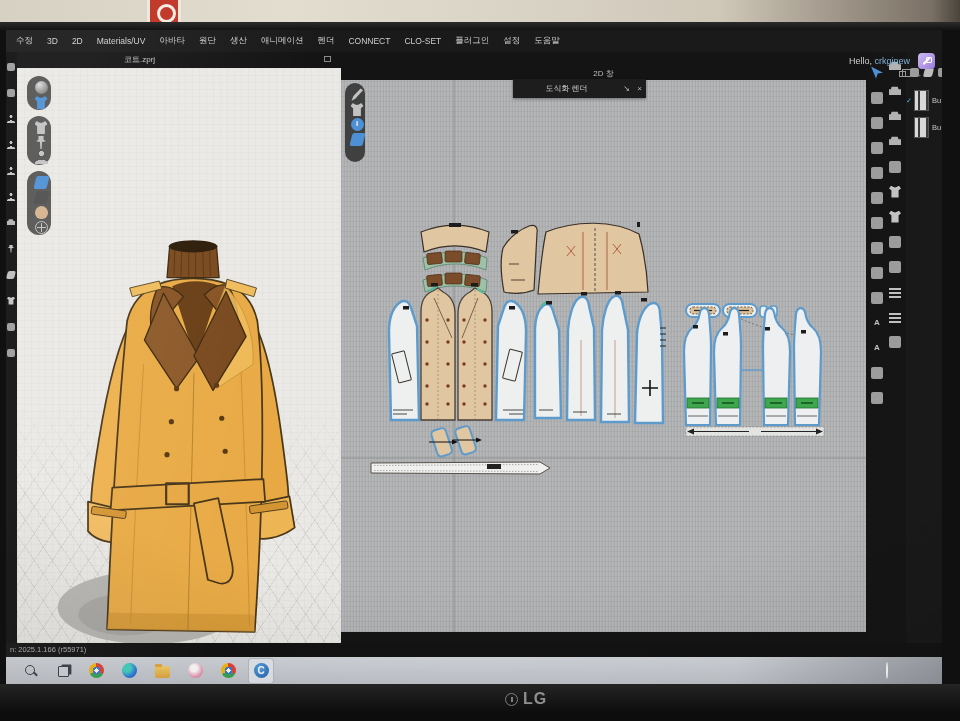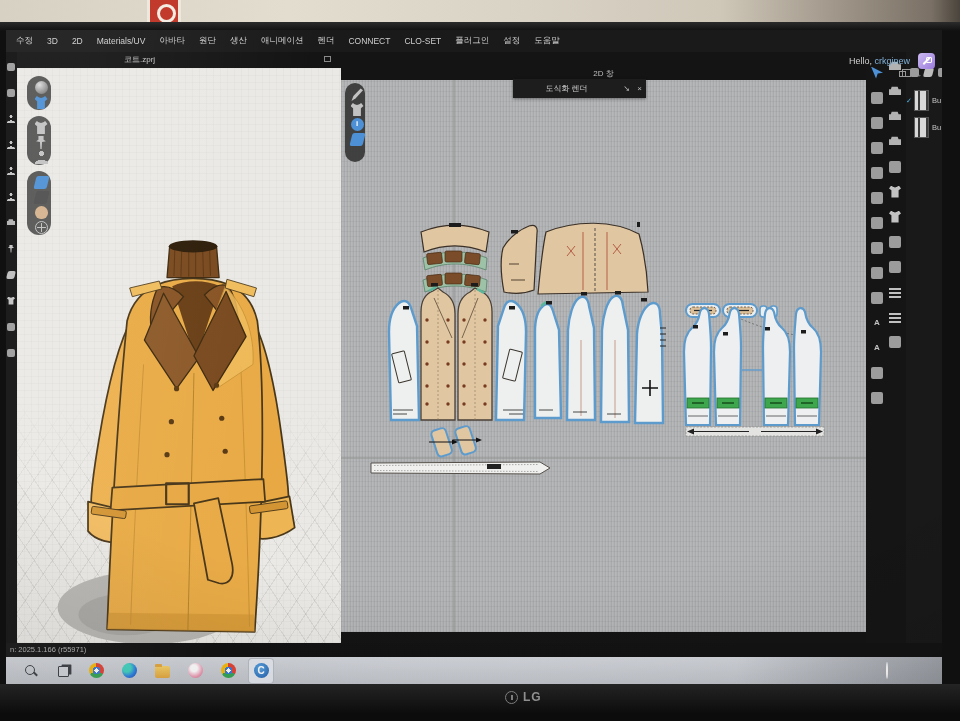--- a/index.html
+++ b/index.html
@@ -14,21 +14,21 @@
     background:#c23a2c; border-left:3px solid #eee8dc; border-right:3px solid #eee8dc; }
   .wall-sign::after { content:""; position:absolute; left:7px; top:4px; width:13px; height:13px;
     border:3px solid #f3ece2; border-radius:50%; }
   .bezel { position:absolute; left:0; top:22px; width:960px; height:699px;
     background:linear-gradient(180deg,#2b2b2b 0,#101010 9px); }
   .bezel-bottom { position:absolute; left:0; top:684px; width:960px; height:37px;
     background:linear-gradient(180deg,#242424,#0c0c0c 80%); display:flex; align-items:center; justify-content:center; }
   .lg-logo { position:absolute; left:505px; top:690px; display:flex; align-items:center; gap:5px; }
   .lg-circle { width:13px; height:13px; border:1.5px solid #7e7e7e; border-radius:50%; position:relative; }
   .lg-circle::after { content:""; position:absolute; left:5px; top:3px; width:2px; height:5px; background:#7e7e7e; }
-  .lg-text { font-size:12px; font-weight:bold; color:#8f8f8f; letter-spacing:1px; }
+  .lg-text { font-size:16px; font-weight:bold; color:#8f8f8f; letter-spacing:1px; }
 
   
   .screen { position:absolute; left:6px; top:30px; width:936px; height:654px;
     background:#141414; overflow:hidden; filter:blur(.3px) saturate(.95); }
   .glare { position:absolute; inset:0; pointer-events:none; z-index:60;
     background:linear-gradient(100deg,rgba(255,255,255,.06) 8%,rgba(255,255,255,0) 30%),
                radial-gradient(120% 100% at 50% 30%,rgba(0,0,0,0) 55%,rgba(0,0,0,.16) 100%); }
 
   
   .menubar { position:absolute; left:0; top:0; width:936px; height:22px; background:#1a1a1a;

